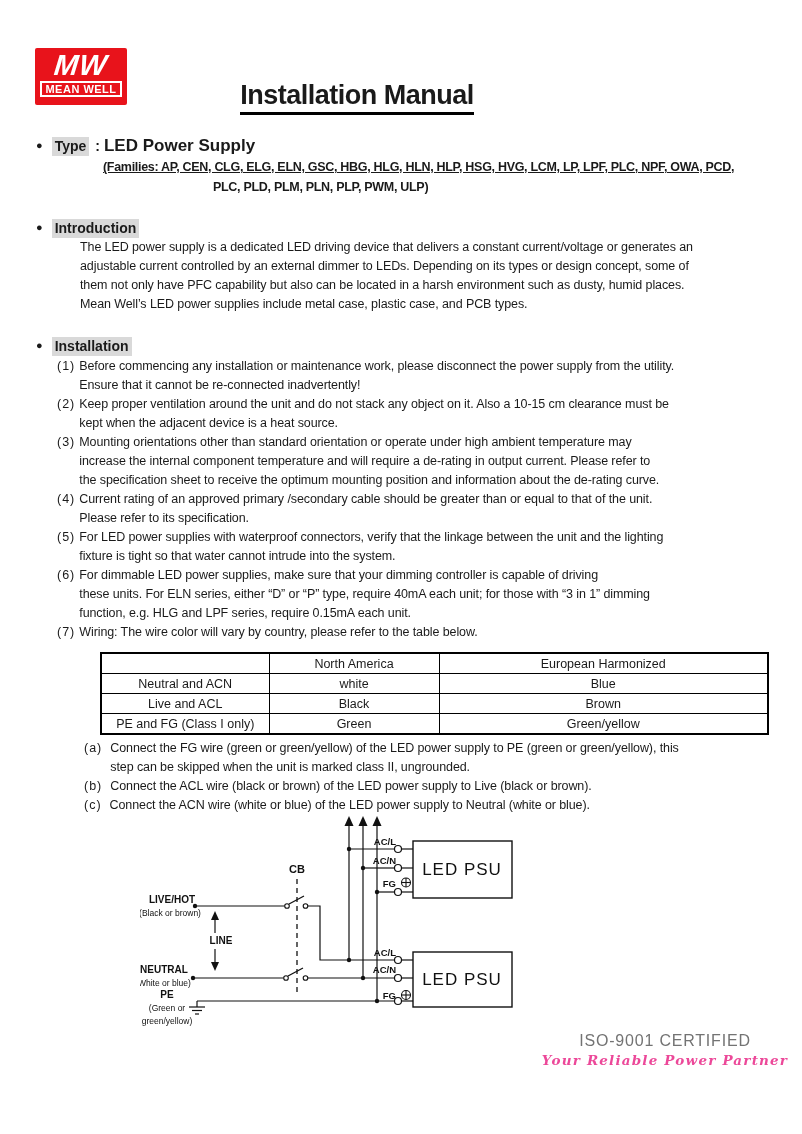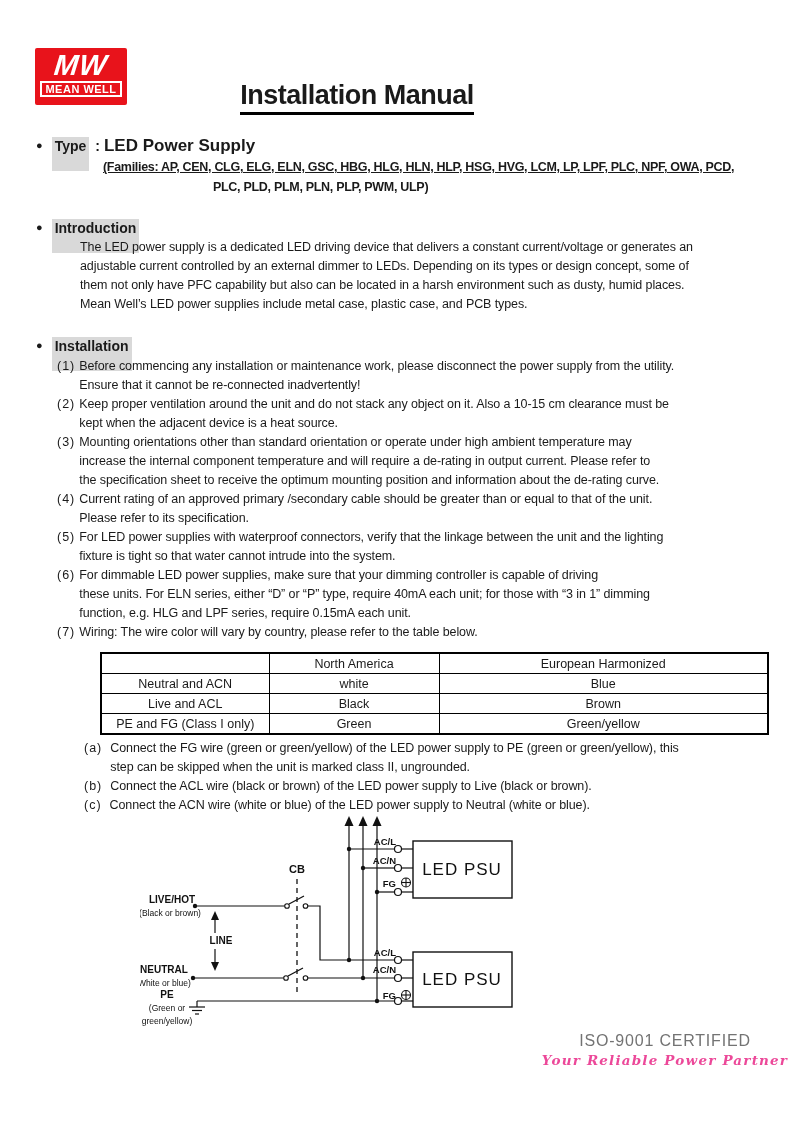--- a/index.html
+++ b/index.html
@@ -17,21 +17,21 @@
   .logo-brand { margin:1px 5px 0 5px; border:2px solid #fff; color:#fff;
                 font-size:11px; font-weight:bold; text-align:center;
                 line-height:12px; letter-spacing:0.5px; }
   
   .title { position:absolute; top:80px; left:0; width:684px; padding-left:30px;
            box-sizing:border-box; text-align:center; }
   .title span { font-size:27px; font-weight:bold; letter-spacing:-0.5px;
                 border-bottom:3px solid #000; padding-bottom:1px; display:inline-block; }
   
   .bullet { font-size:11px; margin-right:9px; position:relative; top:-2px; }
-  .hl { background:#d9d9d9; padding:1px 3px 17px 3px; font-weight:bold; font-size:14px; }
+  .hl { background:#d9d9d9; padding:1px 3px 2px 3px; font-weight:bold; font-size:14px; }
   .sec-head { position:absolute; left:36px; white-space:nowrap; }
   .type-row { position:absolute; top:136px; left:36px; white-space:nowrap; }
   .type-colon { font-weight:bold; font-size:14px; margin:0 4px 0 6px; }
   .type-value { font-weight:bold; font-size:17px; }
   .fam { position:absolute; font-weight:bold; font-size:12.5px;
          letter-spacing:-0.3px; white-space:nowrap; }
   .fam1 { top:160px; left:103px;text-decoration:underline; }
   .fam2 { top:180px; left:178px;padding-left:35px; }
   
   .body-text { font-size:12.5px; line-height:19px; letter-spacing:-0.1px;

